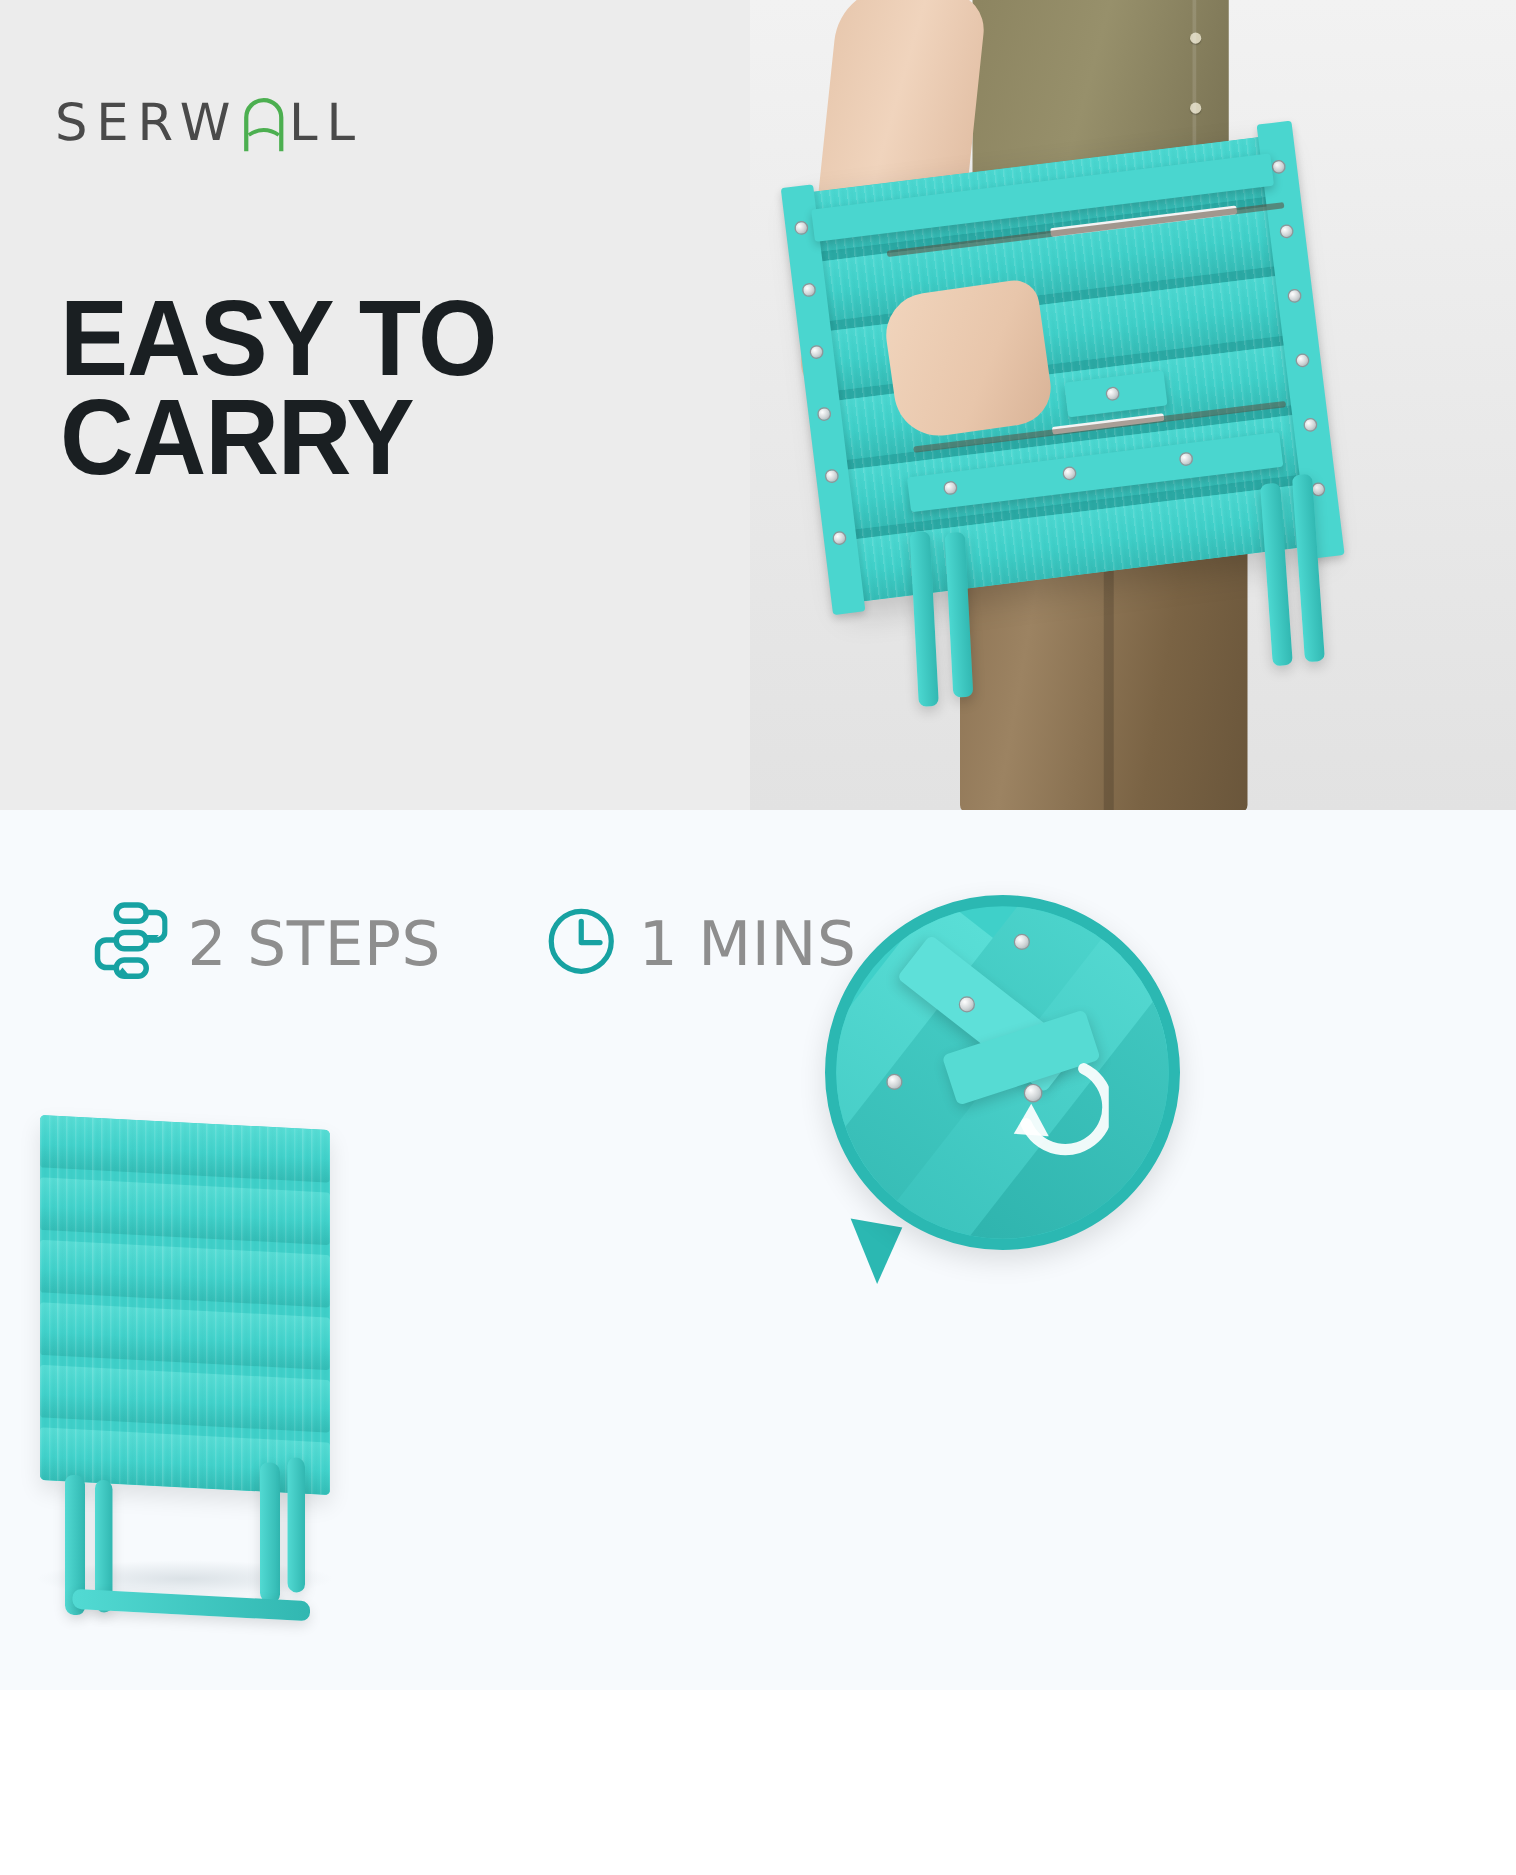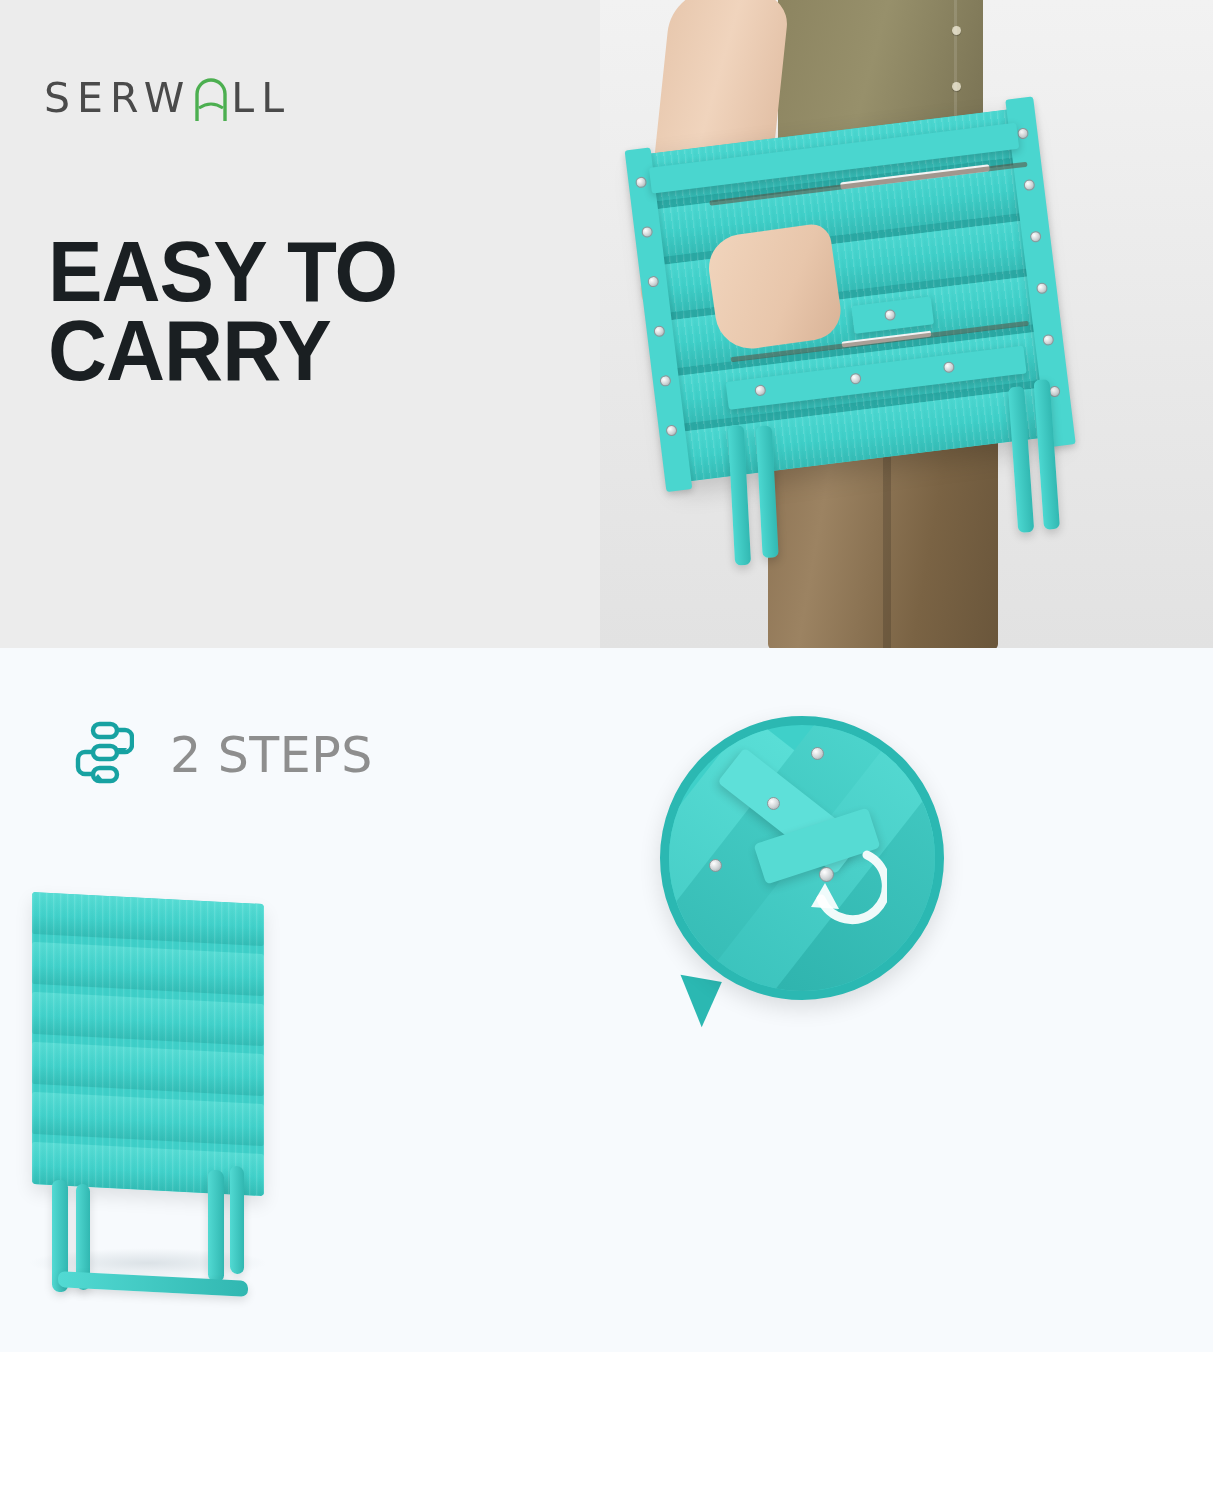--- a/index.html
+++ b/index.html
@@ -84,21 +84,21 @@
           font-family:"Liberation Sans",sans-serif;white-space:nowrap;}
   .b-chev{margin-left:36px;font-size:50px;font-weight:800;color:#14181b;line-height:1;
           font-family:"DejaVu Sans",sans-serif;}
 
   
   .steps{position:relative;width:1213px;height:704px;background:#f7fafd;overflow:hidden;}
 
   .metrics{position:absolute;left:72px;top:866px;display:flex;align-items:center;gap:26px;}
   .metric{display:flex;align-items:center;gap:16px;}
   .metric-label{font-size:49px;color:#8e8e8e;letter-spacing:0.5px;
-                font-family:"DejaVu Sans",sans-serif;white-space:nowrap;margin-left:20px;}
+                font-family:"DejaVu Sans",sans-serif;white-space:nowrap;}
   .m-gap{width:30px;}
 
   
   .callout{position:absolute;left:660px;top:862px;width:284px;height:284px;}
   .callout-circle{position:absolute;inset:0;border-radius:50%;border:9px solid #2bb8b2;
                   overflow:hidden;background:#3fd0c9;box-shadow:0 8px 22px rgba(0,0,0,.12);}
   .co-plank{position:absolute;background:linear-gradient(180deg,#59ded6,#34bdb7);}
   .co-arrow{position:absolute;right:48px;bottom:62px;width:92px;height:92px;}
   .callout-tail{position:absolute;left:16px;bottom:-26px;width:0;height:0;
                 border-left:30px solid transparent;border-right:12px solid transparent;
@@ -224,20 +224,29 @@
             </g>
             <path d="M45 28 l5 6 l5 -6 z" fill="#17a2a2"></path>
             <path d="M21 50 l-5 -6 l-5 6 z" fill="#17a2a2" transform="translate(10,10)"></path>
           </svg>
         </span>
         <span class="metric-label">2 STEPS</span>
       </div>
 
       <div class="m-gap"></div>
 
+      <div class="metric">
+        <span>
+          <svg width="60" height="60" viewBox="0 0 60 60">
+            <circle cx="30" cy="30" r="24" fill="none" stroke="#17a2a2" stroke-width="4.2"></circle>
+            <path d="M30 14 V31 H45" fill="none" stroke="#17a2a2" stroke-width="4.2" stroke-linecap="round" stroke-linejoin="round"></path>
+          </svg>
+        </span>
+        <span class="metric-label">1 MINS</span>
+      </div>
     </div>
 
     <div class="callout" style="position:absolute;left:660px;top:68px;">
       <div class="callout-tail"></div>
       <div class="callout-circle">
         <div class="co-plank" style="left:-60px;top:-20px;width:110px;height:420px;transform:rotate(38deg)"></div>
         <div class="co-plank" style="left:40px;top:-60px;width:90px;height:420px;transform:rotate(38deg);background:linear-gradient(180deg,#4ed6ce,#2fb4ae)"></div>
         <div class="co-plank" style="left:140px;top:-80px;width:95px;height:430px;transform:rotate(38deg);background:linear-gradient(180deg,#5ce0d8,#38c0ba)"></div>
         <div class="co-plank" style="left:232px;top:-100px;width:95px;height:440px;transform:rotate(38deg);background:linear-gradient(180deg,#4ed6ce,#2fb4ae)"></div>
         <div style="position:absolute;left:46px;top:64px;width:150px;height:44px;background:#5ee0d9;

